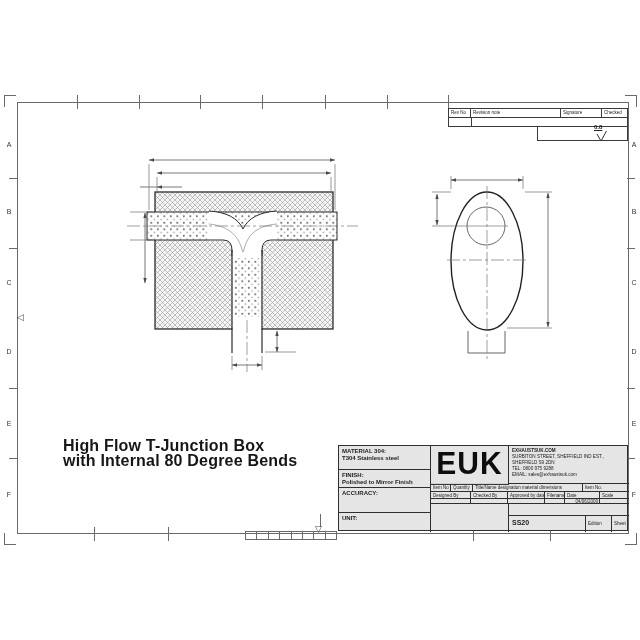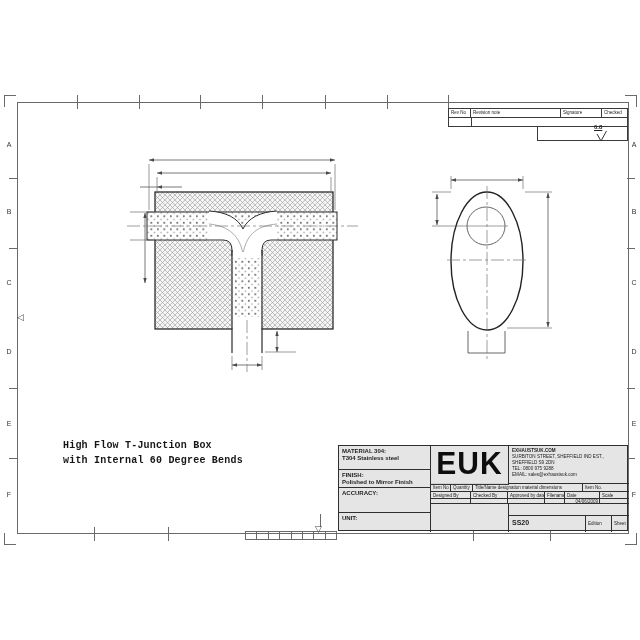--- a/index.html
+++ b/index.html
@@ -19,21 +19,21 @@
              box-sizing:border-box;padding:1px 0 0 2px;overflow:hidden;white-space:nowrap;}
   
   .tb{border:1px solid #2f2f2f;box-sizing:border-box;background:#e5e5e5;}
   .tbcell{position:absolute;box-sizing:border-box;border-right:1px solid #2f2f2f;
           border-bottom:1px solid #2f2f2f;overflow:hidden;white-space:nowrap;}
   .lbl6{font-size:6px;font-weight:bold;line-height:7px;padding:2px 0 0 3px;}
   .lbl45{font-size:4.5px;line-height:5px;padding:1px 0 0 2px;}
   .addr{font-size:4.6px;line-height:6px;padding:2px 0 0 3px;color:#1d1d1d;}
   .logo{font-size:30px;font-weight:bold;letter-spacing:1px;color:#0d0d0d;
         text-align:center;line-height:36px;transform:scaleY(1.05);}
-  .titletext{font-size:10px;font-weight:bold;color:#161616;letter-spacing:.2px;line-height:15px;font-family:Liberation Mono, monospace;}
+  .titletext{font-size:16px;font-weight:bold;color:#161616;letter-spacing:.2px;line-height:15px;}
   .scalebar{border:1px solid #6a6a6a;box-sizing:border-box;
     background:repeating-linear-gradient(to right,transparent 0,transparent 10.4px,#6a6a6a 10.4px,#6a6a6a 11.4px);}
   .finish-val{font-size:6px;font-weight:bold;color:#222;text-decoration:underline;}
 </style>
 </head>
 <body>
 
 <div class="abs frame" style="left:17px;top:102px;width:610px;height:430px;"></div>
 
 <div class="abs corner" style="left:4px;top:95px;border-left:1px solid #6a6a6a;border-top:1px solid #6a6a6a;"></div>
@@ -177,21 +177,21 @@
     <line x1="432" y1="192" x2="451" y2="192" stroke-width="0.6"></line>
     <line x1="432" y1="226" x2="464" y2="226" stroke-width="0.6"></line>
     <line x1="548" y1="193" x2="548" y2="327" marker-start="url(#ar)" marker-end="url(#ar)"></line>
     <line x1="525" y1="192" x2="552" y2="192" stroke-width="0.6"></line>
     <line x1="507" y1="328" x2="552" y2="328" stroke-width="0.6"></line>
   </g>
 </svg>
 
 <div class="abs titletext" style="left:63px;top:438px;">
   <div>High Flow T-Junction Box</div>
-  <div>with Internal 60 Degree Bends</div>
+  <div>with Internal 80 Degree Bends</div>
 </div>
 
 <div class="abs tb" style="left:338px;top:445px;width:290px;height:86px;">
 
   <div class="tbcell lbl6" style="left:0;top:0;width:92px;height:24px;">
     <div>MATERIAL 304:</div>
     <div>T304 Stainless steel</div>
   </div>
   <div class="tbcell lbl6" style="left:0;top:24px;width:92px;height:18px;">
     <div>FINISH:</div>

